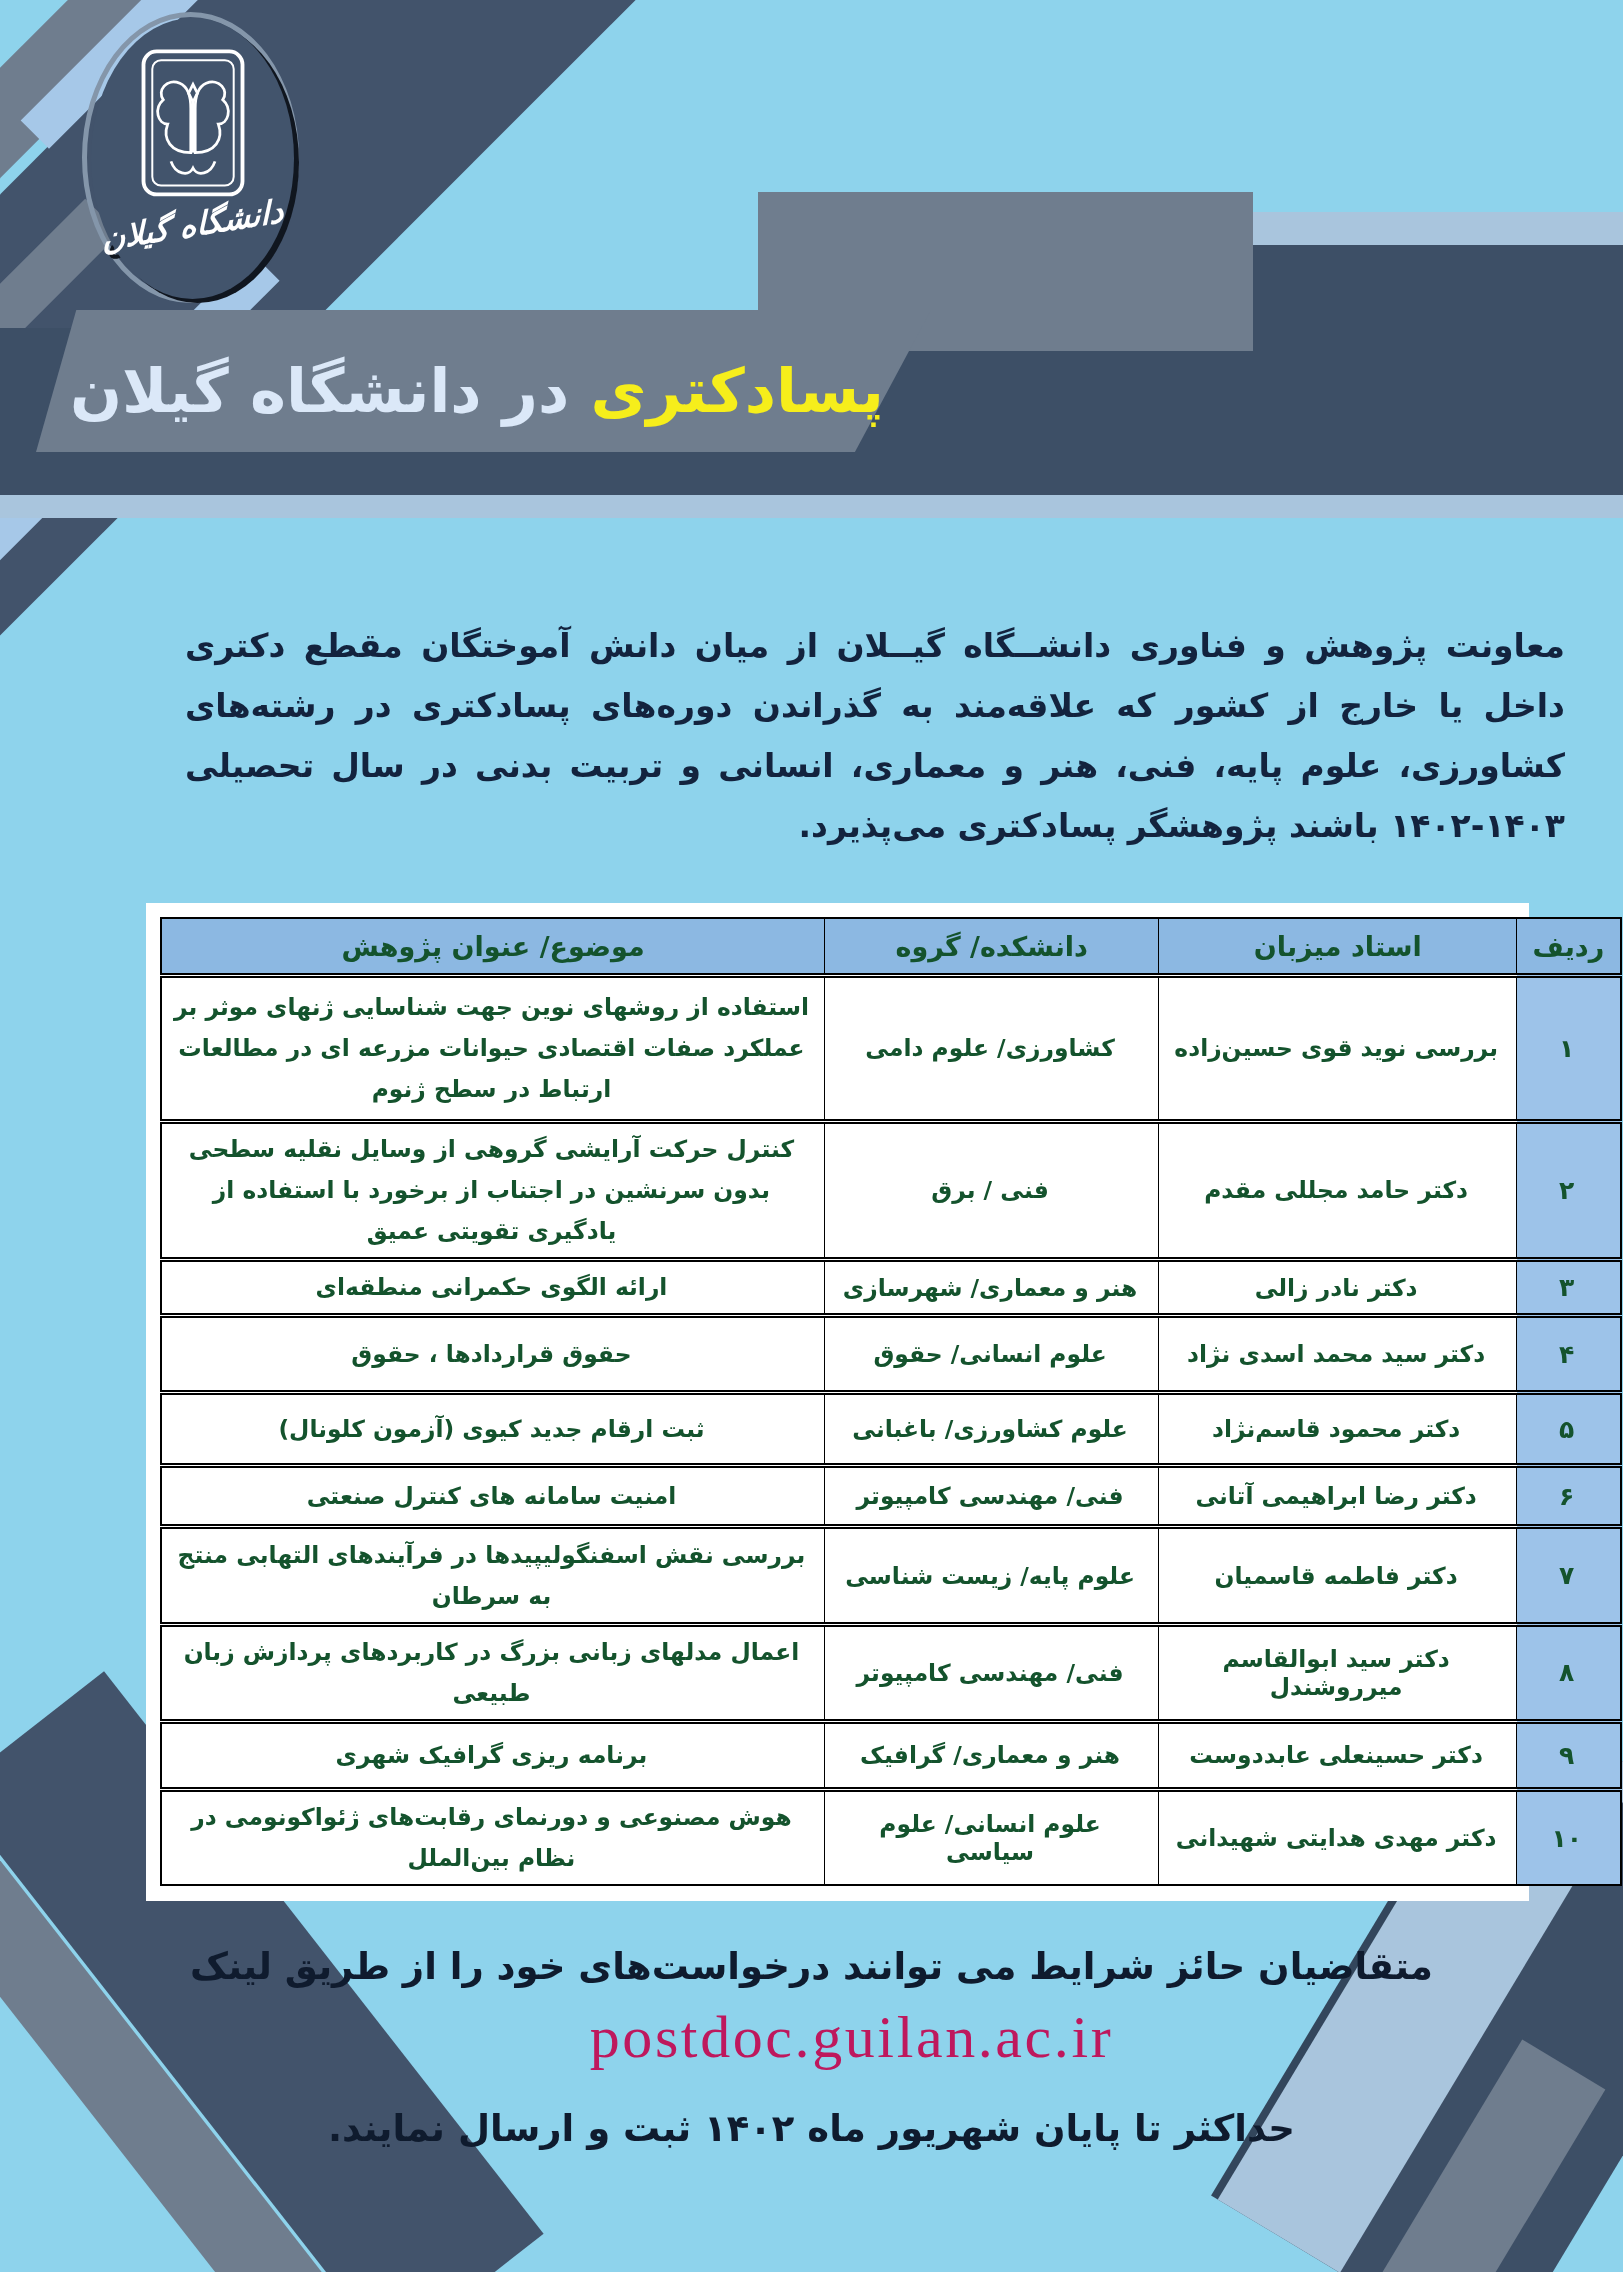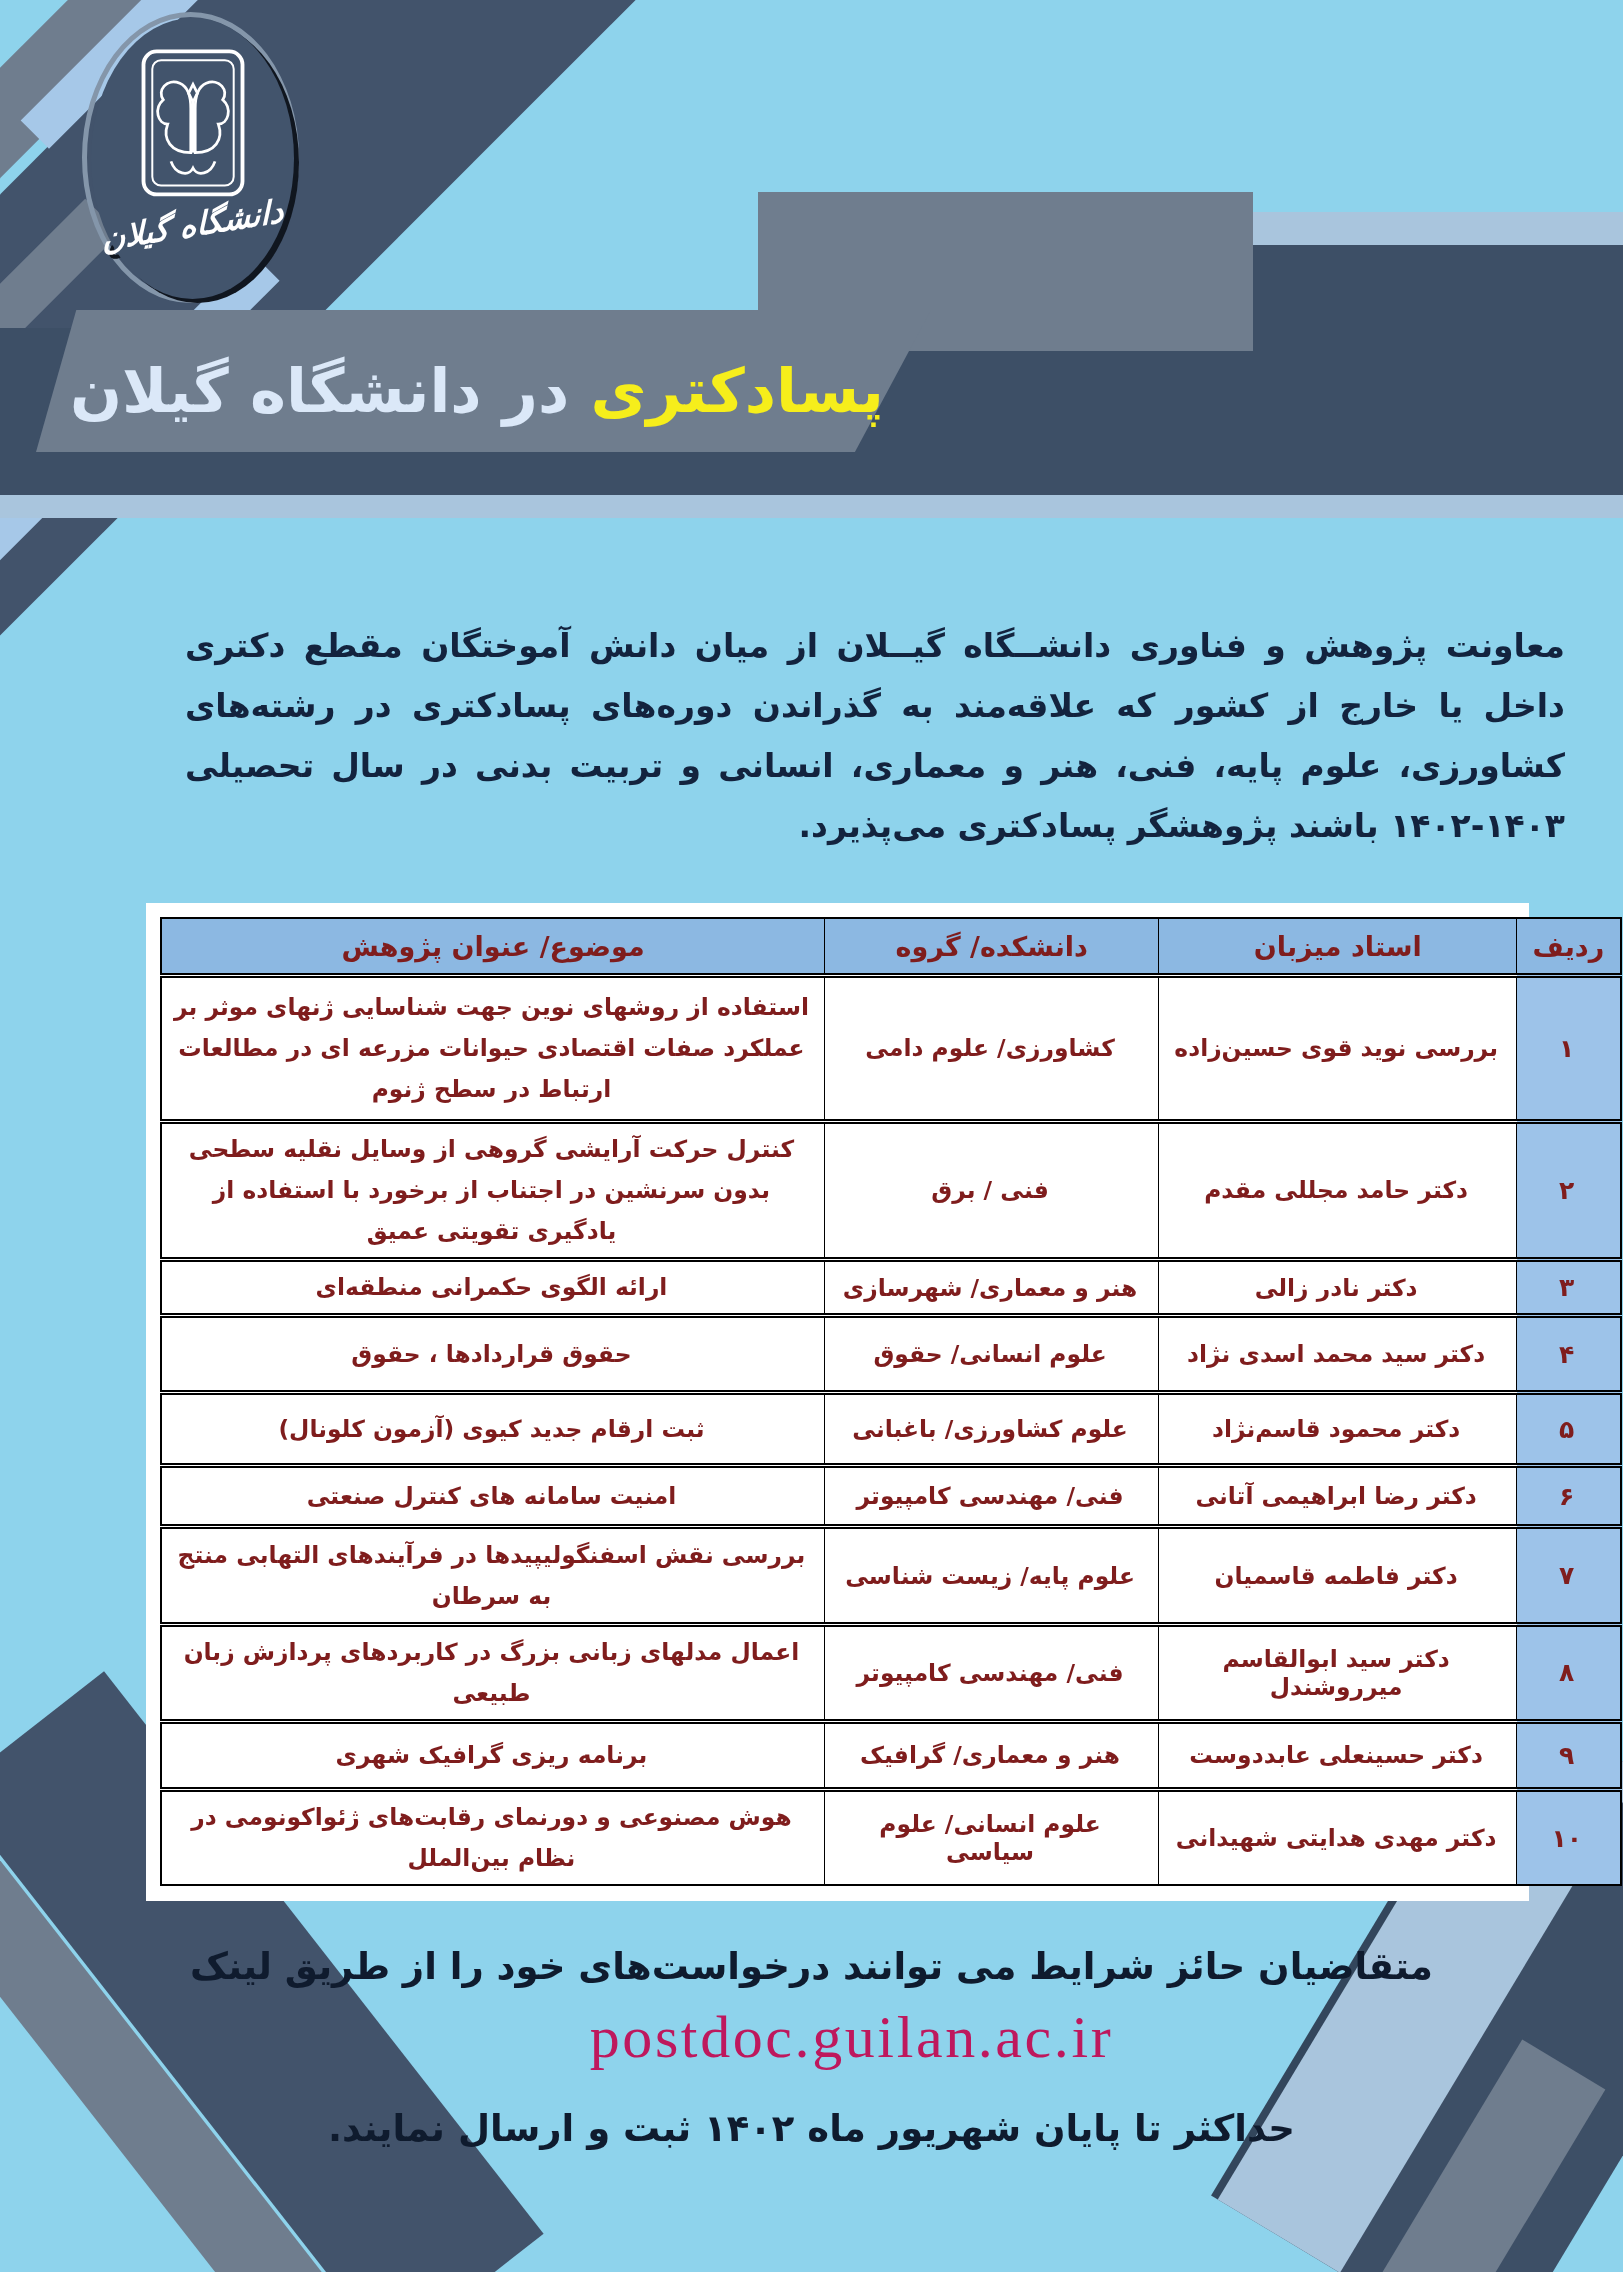--- a/index.html
+++ b/index.html
@@ -62,21 +62,21 @@
   .intro{position:absolute;left:185px;top:616px;width:1380px;direction:rtl;
          font-size:33px;font-weight:bold;color:#13233e;line-height:1.82;
          text-align:justify;text-align-last:right;}
 
   
   .table-wrap{position:absolute;left:146px;top:903px;width:1383px;background:#ffffff;
               padding:14.3px;box-sizing:border-box;}
   table.rtable{width:100%;border-collapse:collapse;table-layout:fixed;direction:rtl;
                border:2.6px solid #000;}
   .rtable th,.rtable td{border:1.3px solid #000;padding:5.2px 14.3px;vertical-align:middle;
-               font-weight:bold;color:#7f1d1d;text-align:center;}
+               font-weight:bold;color:#14532d;text-align:center;}
   .rtable thead tr{height:57px;}
   .rtable thead th{background:#8cb8e2;font-size:27px;border-bottom:5.2px double #000;}
   .rtable tbody tr{border-bottom:5.2px double #000;}
   .rtable tbody tr:last-child{border-bottom:none;}
   .rtable .c-num{width:74px;}
   .rtable .c-host{width:328px;}
   .rtable .c-dept{width:305px;}
   .rtable .c-subj{width:633px;}
   .rtable td{font-size:23.4px;padding-left:11px;}
   .rtable td.c-num{background:#9dc3e9;font-size:25px;}

